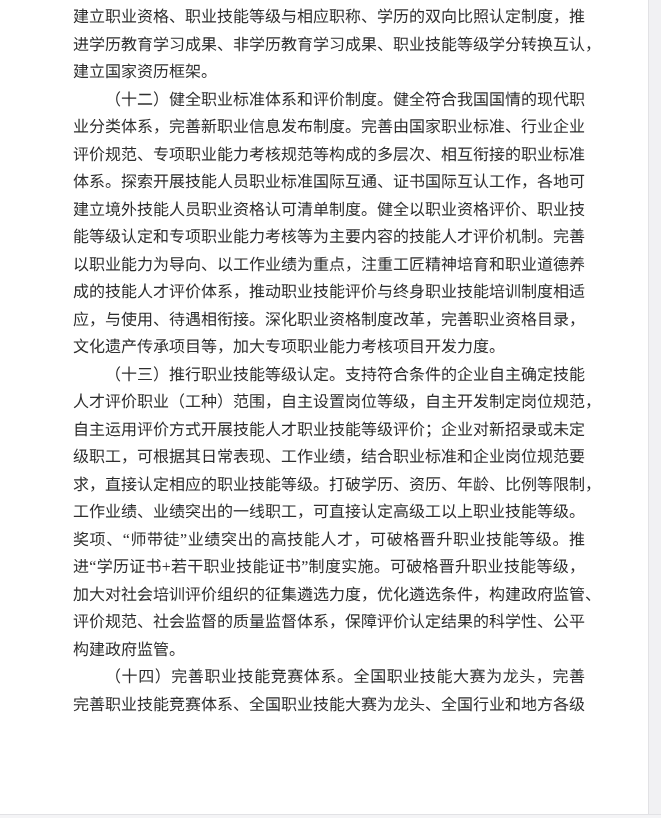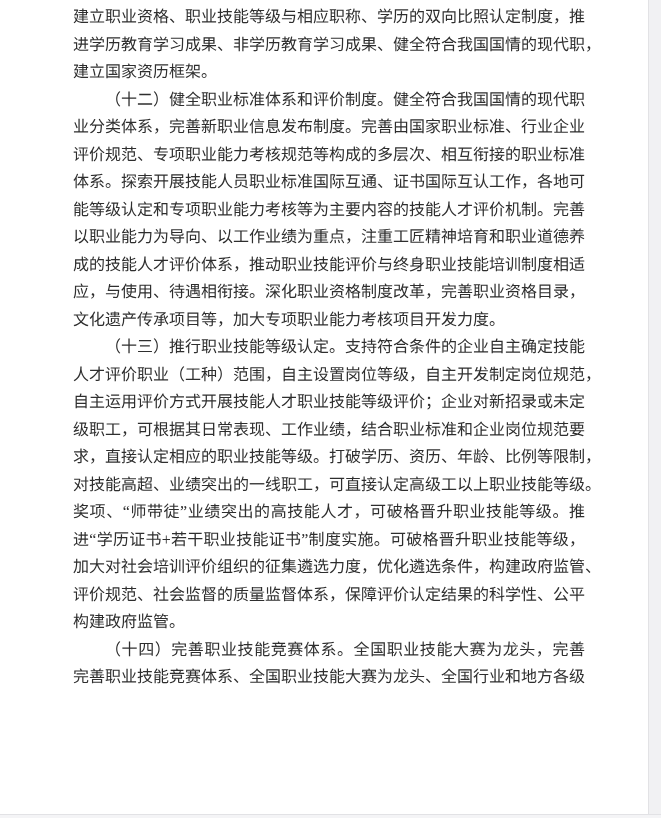--- a/index.html
+++ b/index.html
@@ -60,37 +60,38 @@
     background: var(--edge-bottom, #f4f4f6);
     border-top: 1px solid var(--edge-border, #ececef);
   }
 </style>
 </head>
 <body>
 
 <div class="doc-page">
   <div class="doc-text">
       <div class="line" lang="zh-CN">建立职业资格、职业技能等级与相应职称、学历的双向比照认定制度，推</div>
-      <div class="line" lang="zh-CN">进学历教育学习成果、非学历教育学习成果、健全符合我国国情的现代职，</div>
+      <div class="line" lang="zh-CN">进学历教育学习成果、非学历教育学习成果、职业技能等级学分转换互认，</div>
       <div class="line para-end" lang="zh-CN">建立国家资历框架。</div>
       <div class="line indent" lang="zh-CN">（十二）健全职业标准体系和评价制度。健全符合我国国情的现代职</div>
       <div class="line" lang="zh-CN">业分类体系，完善新职业信息发布制度。完善由国家职业标准、行业企业</div>
       <div class="line" lang="zh-CN">评价规范、专项职业能力考核规范等构成的多层次、相互衔接的职业标准</div>
       <div class="line" lang="zh-CN">体系。探索开展技能人员职业标准国际互通、证书国际互认工作，各地可</div>
+      <div class="line" lang="zh-CN">建立境外技能人员职业资格认可清单制度。健全以职业资格评价、职业技</div>
       <div class="line" lang="zh-CN">能等级认定和专项职业能力考核等为主要内容的技能人才评价机制。完善</div>
       <div class="line" lang="zh-CN">以职业能力为导向、以工作业绩为重点，注重工匠精神培育和职业道德养</div>
       <div class="line" lang="zh-CN">成的技能人才评价体系，推动职业技能评价与终身职业技能培训制度相适</div>
       <div class="line" lang="zh-CN">应，与使用、待遇相衔接。深化职业资格制度改革，完善职业资格目录，</div>
       <div class="line para-end" lang="zh-CN">文化遗产传承项目等，加大专项职业能力考核项目开发力度。</div>
       <div class="line indent" lang="zh-CN">（十三）推行职业技能等级认定。支持符合条件的企业自主确定技能</div>
       <div class="line" lang="zh-CN">人才评价职业（工种）范围，自主设置岗位等级，自主开发制定岗位规范，</div>
       <div class="line" lang="zh-CN">自主运用评价方式开展技能人才职业技能等级评价；企业对新招录或未定</div>
       <div class="line" lang="zh-CN">级职工，可根据其日常表现、工作业绩，结合职业标准和企业岗位规范要</div>
       <div class="line" lang="zh-CN">求，直接认定相应的职业技能等级。打破学历、资历、年龄、比例等限制，</div>
-      <div class="line" lang="zh-CN">对技能高超、业绩突出的一线职工，可直接认定高级工以上职业技能等级。</div>
+      <div class="line" lang="zh-CN">工作业绩、业绩突出的一线职工，可直接认定高级工以上职业技能等级。</div>
       <div class="line" lang="zh-CN">奖项、“师带徒”业绩突出的高技能人才，可破格晋升职业技能等级。推</div>
       <div class="line" lang="zh-CN">进“学历证书+若干职业技能证书”制度实施。可破格晋升职业技能等级，</div>
       <div class="line" lang="zh-CN">加大对社会培训评价组织的征集遴选力度，优化遴选条件，构建政府监管、</div>
       <div class="line" lang="zh-CN">评价规范、社会监督的质量监督体系，保障评价认定结果的科学性、公平</div>
       <div class="line para-end" lang="zh-CN">构建政府监管。</div>
       <div class="line indent" lang="zh-CN">（十四）完善职业技能竞赛体系。全国职业技能大赛为龙头，完善</div>
       <div class="line" lang="zh-CN">完善职业技能竞赛体系、全国职业技能大赛为龙头、全国行业和地方各级</div>
     </div>
   <div class="v-track"></div>
   <div class="bottom-edge"></div>

